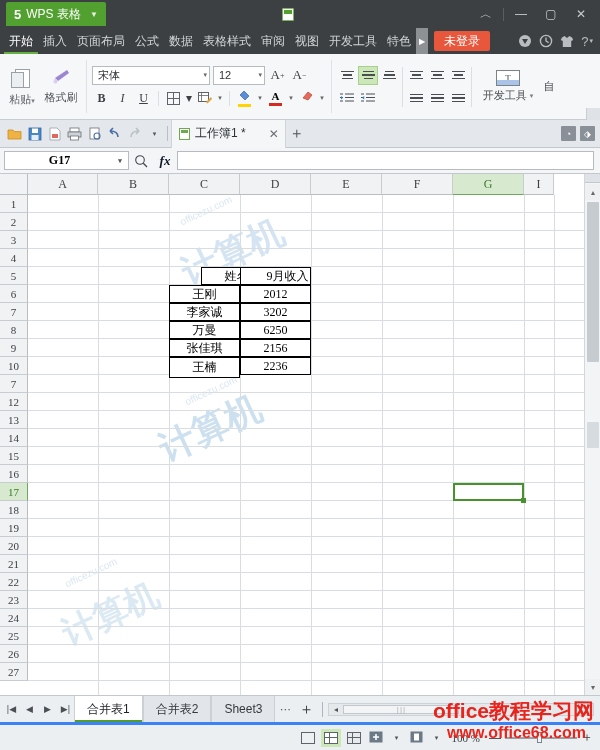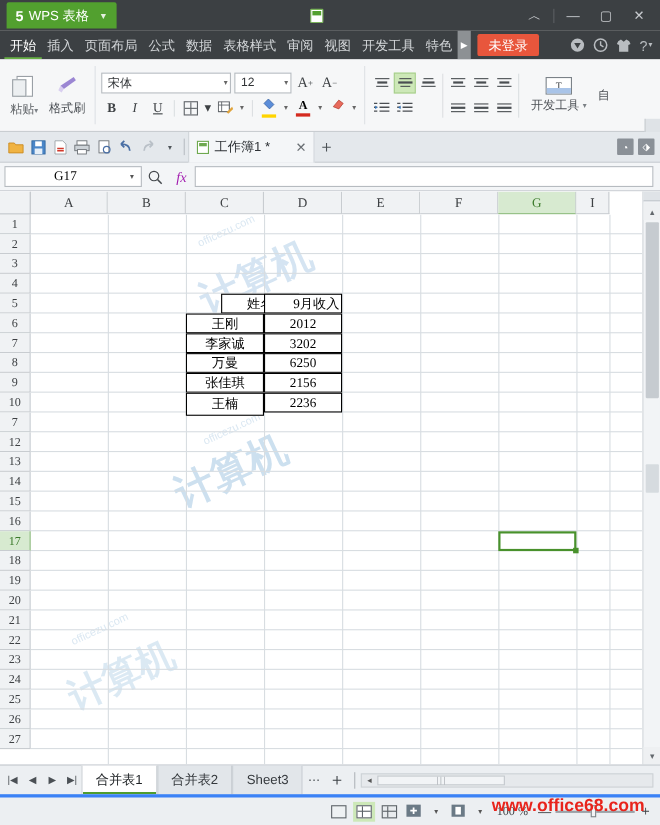--- a/index.html
+++ b/index.html
@@ -167,30 +167,30 @@
   .doctab-ico { width:11px;height:12px;background:#fff;border:1px solid #6ea94f; position:relative;}
   .doctab-ico::after{content:"";position:absolute;left:1px;top:1px;right:1px;height:3px;background:#6ea94f;}
   .doctab .x { font-size: 12px; color: #6a6f74; margin-left: 18px;}
   .newtab { width:22px; height:28px; display:flex; align-items:center; justify-content:center; font-size:15px; color:#4c5256;}
   .dtb-right { margin-left:auto; display:flex; align-items:center; gap:4px; padding-right:5px;}
   .dtb-ico { width:15px;height:15px; background:#8a9097; color:#fff; font-size:9px; display:flex;align-items:center;justify-content:center; border-radius:1px;}
 
   
   .formulabar {
     position: absolute; top: 148px; left: 0; width: 600px; height: 26px;
-    background: #f3f5f7; display: flex; align-items: center; border-bottom: 1px solid #c3c8cd;
+    background: #f3f5f7; display: flex; align-items: center; border-bottom: 1px solid #c3c8cd; font-weight: bold;
   }
   .namebox {
     width: 125px; height: 19px; margin-left: 4px; background: #fff; border: 1px solid #b6bbc0;
     display: flex; align-items: center; padding: 0 2px 0 0; font-size: 12px;
     font-family: "Liberation Serif", serif;
   }
   .namebox .nv { flex:1; text-align:center; }
   .namebox .nc { font-size:7px; color:#555; width:12px; text-align:center; }
-  .fb-btn { width: 24px; height: 22px; display:flex; align-items:center; justify-content:center; font-size:13px; color:#a21caf;}
+  .fb-btn { width: 24px; height: 22px; display:flex; align-items:center; justify-content:center; font-size:13px; color:#0f172a;}
   .fx { font-family:"Liberation Serif", serif; font-style: italic; font-size:13px; }
   .fedit {
     flex: 1; height: 19px; background: #fff; border: 1px solid #b6bbc0; margin-right: 6px;
     font-size: 12px; padding: 0 4px; display:flex; align-items:center;
   }
 
   
   .gridwrap { position:absolute; top:174px; left:0; width:600px; height:521px; background:#fff; overflow:hidden;}
   .corner {
     position:absolute; left:0; top:0; width:28px; height:21px; background:#f0f2f4;
@@ -788,15 +788,16 @@
       <div class="zoomlbl">100 %</div>
       <div class="zm-btn">—</div>
       <div class="zslider">
         <div class="zs-track"></div>
         <div class="zs-knob"></div>
       </div>
       <div class="zm-btn">＋</div>
     </div>
   </div>
 
+  <div class="wm-red1">office教程学习网</div>
   <div class="wm-red2">www.office68.com</div>
 
 </div>
 
 </body></html>

